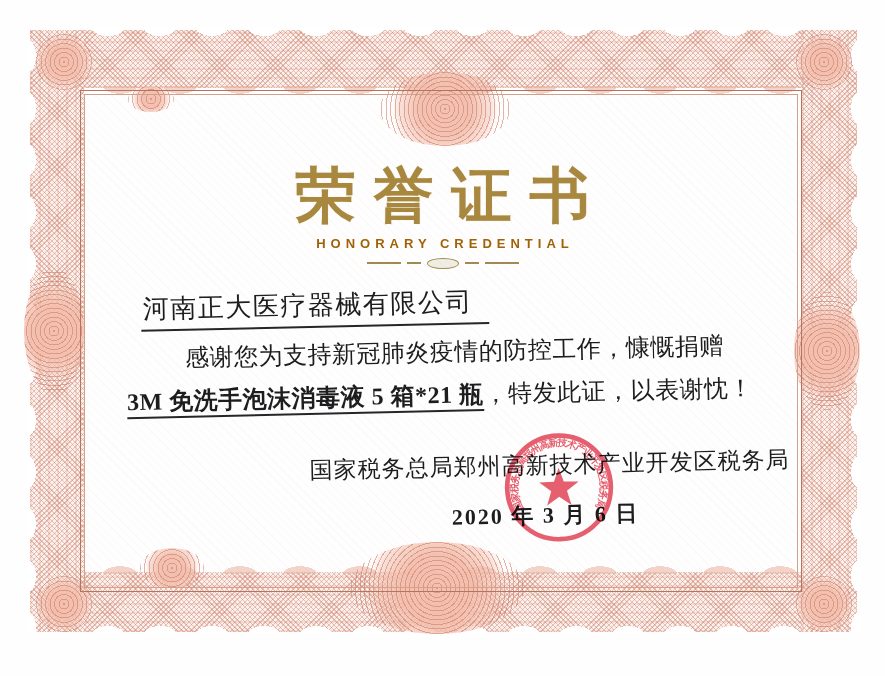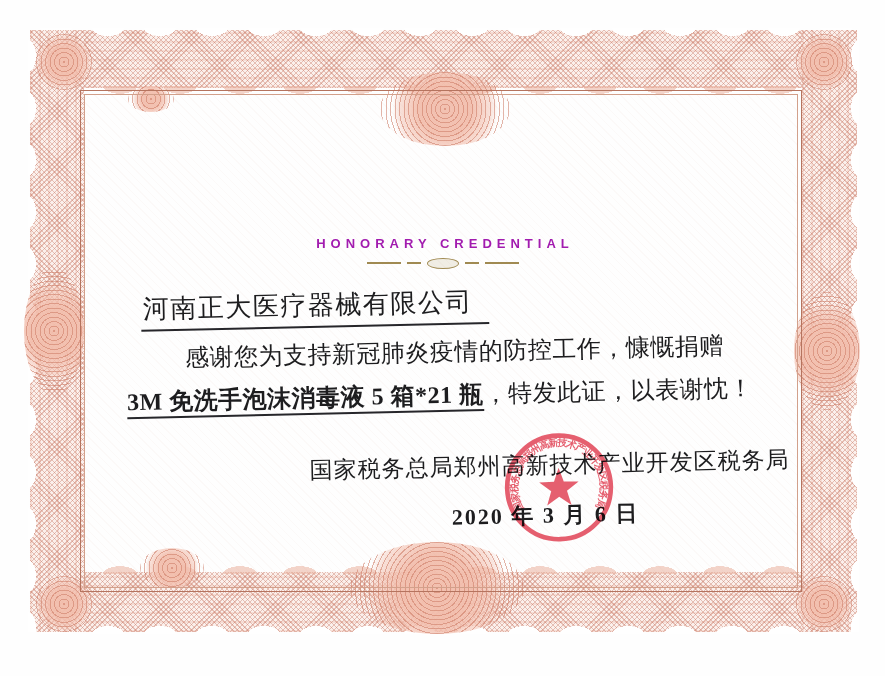--- a/index.html
+++ b/index.html
@@ -77,21 +77,21 @@
   
   .title{
     position:absolute;left:0;top:156px;width:885px;text-align:center;
     font-size:60px;font-weight:bold;color:#a8883e;
     letter-spacing:18px;text-indent:18px;
     text-shadow:0 0 1px rgba(168,136,62,.4);
   }
   .subtitle{
     position:absolute;left:0;top:236px;width:885px;text-align:center;
     font-family:"Liberation Sans","DejaVu Sans",sans-serif;
-    font-size:13px;font-weight:bold;color:#a21caf;letter-spacing:5px;text-indent:5px;
+    font-size:13px;font-weight:bold;color:#a16207;letter-spacing:5px;text-indent:5px;
   }
   .divider{
     position:absolute;left:0;top:258px;width:885px;height:10px;
     display:flex;justify-content:center;align-items:center;gap:6px;color:#a08a52;
   }
   .divider .d-long{width:34px;height:2px;background:#a08a52;}
   .divider .d-short{width:14px;height:2px;background:#a08a52;}
   .divider .d-lens{width:30px;height:9px;border:1px solid #a08a52;border-radius:50%;
     background:rgba(160,138,82,.15);}
 
@@ -137,20 +137,21 @@
   <div class="medallion med-bottom"></div>
   <div class="medallion med-left"></div>
   <div class="medallion med-right"></div>
   <div class="medallion med-s1"></div>
   <div class="medallion med-s2"></div>
 
   <div class="frame-outer">
     <div class="frame-inner"></div>
   </div>
 
+  <div class="title">荣誉证书</div>
   <div class="subtitle">HONORARY CREDENTIAL</div>
   <div class="divider">
     <span class="d-long"></span>
     <span class="d-short"></span>
     <span class="d-lens"></span>
     <span class="d-short"></span>
     <span class="d-long"></span>
   </div>
 
   <div class="content-tilt">

